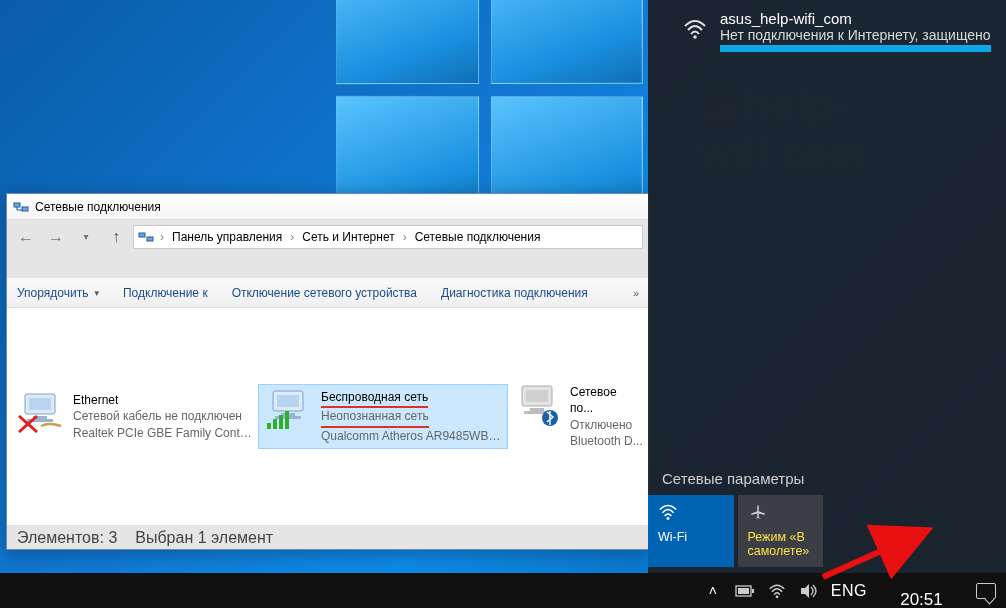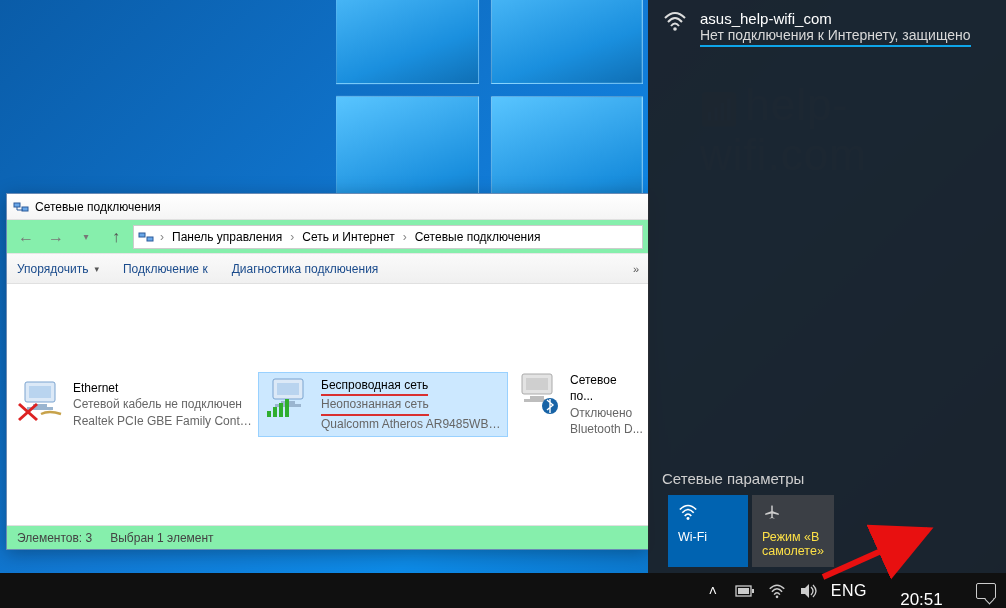--- a/index.html
+++ b/index.html
@@ -22,21 +22,21 @@
     position: absolute; font-size: 44px; font-weight: 400; color: rgba(0,120,215,.15);
     letter-spacing: 1px; user-select: none;
   }
   .wm1 { left: 120px; top: 400px; transform: rotate(-2deg); }
   .wm2 { left: 700px; top: 80px; color: rgba(180,200,220,.18); }
   .wm-icon::before { content:"📶"; font-size:.7em; margin-right:6px; opacity:.6;}
   
   
   .nc-window {
     position: absolute; left: 6px; top: 193px; width: 644px; height: 357px;
-    background: #86efac; border: 1px solid #6a8bb5; box-shadow: 0 4px 18px rgba(0,0,0,.3);
+    background: #e5e5e5; border: 1px solid #6a8bb5; box-shadow: 0 4px 18px rgba(0,0,0,.3);
     display: flex; flex-direction: column; font-size: 12px; color: #000;
   }
   .titlebar {
     height: 26px; background: linear-gradient(#fff,#f5f5f5); border-bottom: 1px solid #e0e0e0;
     display: flex; align-items: center; padding: 0 6px; gap: 6px;
   }
   .titlebar-icon { width: 16px; height: 16px; display:inline-flex; align-items:center; justify-content:center; }
   .titlebar-title { font-size: 12px; }
   
   .addrbar {
@@ -51,21 +51,21 @@
   .breadcrumb-box {
     flex: 1; height: 24px; border: 1px solid #ccc; background: #fff; display: flex; align-items: center;
     padding: 0 4px; gap: 2px;
   }
   .crumb { padding: 0 4px; white-space: nowrap; }
   .crumb-sep { color: #888; padding: 0 2px; }
   .bc-icon { width:16px; height:16px; display:inline-flex; align-items:center; justify-content:center; margin-right:2px;}
   
   .toolbar {
     height: 30px; background: linear-gradient(#fafafa,#f0f0f0); border-bottom: 1px solid #e0e0e0;
-    display: flex; align-items: center; padding: 0 10px; gap: 24px; color: #1a4b8c;
+    display: flex; align-items: center; padding: 0 10px; gap: 24px; color: #1a4b8c; margin-top: 24px;
   }
   .tb-item { display:flex; align-items:center; gap:4px; cursor:default; }
   .tb-drop::after { content:"▾"; font-size:9px; margin-left:2px; color:#555; }
   .tb-chevrons { margin-left:auto; color:#555; font-size:11px; }
   
   .content {
     flex: 1; background: #fff; padding: 6px 4px; display: flex; align-items: center; gap: 0;
     position: relative; overflow:hidden;
   }
   .conn-item {
@@ -75,39 +75,39 @@
   .conn-icon { width: 48px; height: 42px; position: relative; flex-shrink:0; }
   .conn-icon svg { width:100%; height:100%; }
   .conn-text { display:flex; flex-direction:column; line-height:1.35; }
   .conn-name { color:#000; }
   .conn-status { color:#666; }
   .conn-detail { color:#666; white-space:nowrap; overflow:hidden; text-overflow:ellipsis; max-width:180px;}
   .underline-red { border-bottom: 2px solid #d93030; display:inline-block; padding-bottom:1px;}
   
   .statusbar {
     height: 24px; border-top: 1px solid #e0e0e0; display: flex; align-items: center;
-    padding: 0 10px; gap: 18px; color: #444; font-size: 12px;
+    padding: 0 10px; gap: 18px; color: #444; font-size: 16px;
   }
   
   
   .flyout {
     position: absolute; right: 0; top: 0; width: 358px; height: 573px;
     background: rgba(28,32,38,.94); color: #e6e6e6;
     display: flex; flex-direction: column;
   }
   .flyout-row {
-    display:flex; align-items:flex-start; gap:12px; padding: 10px 14px 6px 14px;
+    display:flex; align-items:center; gap:12px; padding: 10px 14px 6px 14px; margin-left: 20px;
   }
   .wifi-glyph { font-size:20px; width:26px; text-align:center; }
   .flyout-net-name { font-size: 15px; color:#fff; }
   .flyout-net-sub { font-size: 14px; color:#d9d9d9; }
-  .flyout-net-sub .underline-red { border-bottom:2px solid #0ea5e9; padding-bottom:2px; }
+  .flyout-net-sub .underline-red { border-bottom:7px solid #0ea5e9; padding-bottom:2px; }
   .flyout-spacer { flex:1; }
   .flyout-heading { padding: 0 14px 8px 14px; font-size: 15px; color:#cfcfcf; }
-  .tiles { display:flex; gap:4px; padding: 0 4px 6px 20px; }
+  .tiles { display:flex; gap:4px; padding: 0 4px 6px 0; }
   .tile {
     flex:1; height:72px; display:flex; flex-direction:column; align-items:flex-start; justify-content:flex-start;
     padding: 8px 10px; font-size: 12.5px; gap:4px; cursor:default;
   }
   .tile.active { background:#0063b1; color:#fff; }
   .tile.inactive { background:#3b3f45; color:#fde047; }
   .tile-glyph { font-size:18px; }
   
   
   .taskbar {
@@ -176,20 +176,23 @@
   </div>
 
   <div class="toolbar">
     <span class="tb-item tb-drop">
         <span>Упорядочить</span>
       </span>
     <span class="tb-item">
         <span>Подключение к</span>
       </span>
     <span class="tb-item">
+        <span>Отключение сетевого устройства</span>
+      </span>
+    <span class="tb-item">
         <span>Диагностика подключения</span>
       </span>
     <span class="tb-chevrons">»</span>
   </div>
 
   <div class="content">
 
     <div class="conn-item">
       <div class="conn-icon">
         <svg viewBox="0 0 48 42">

